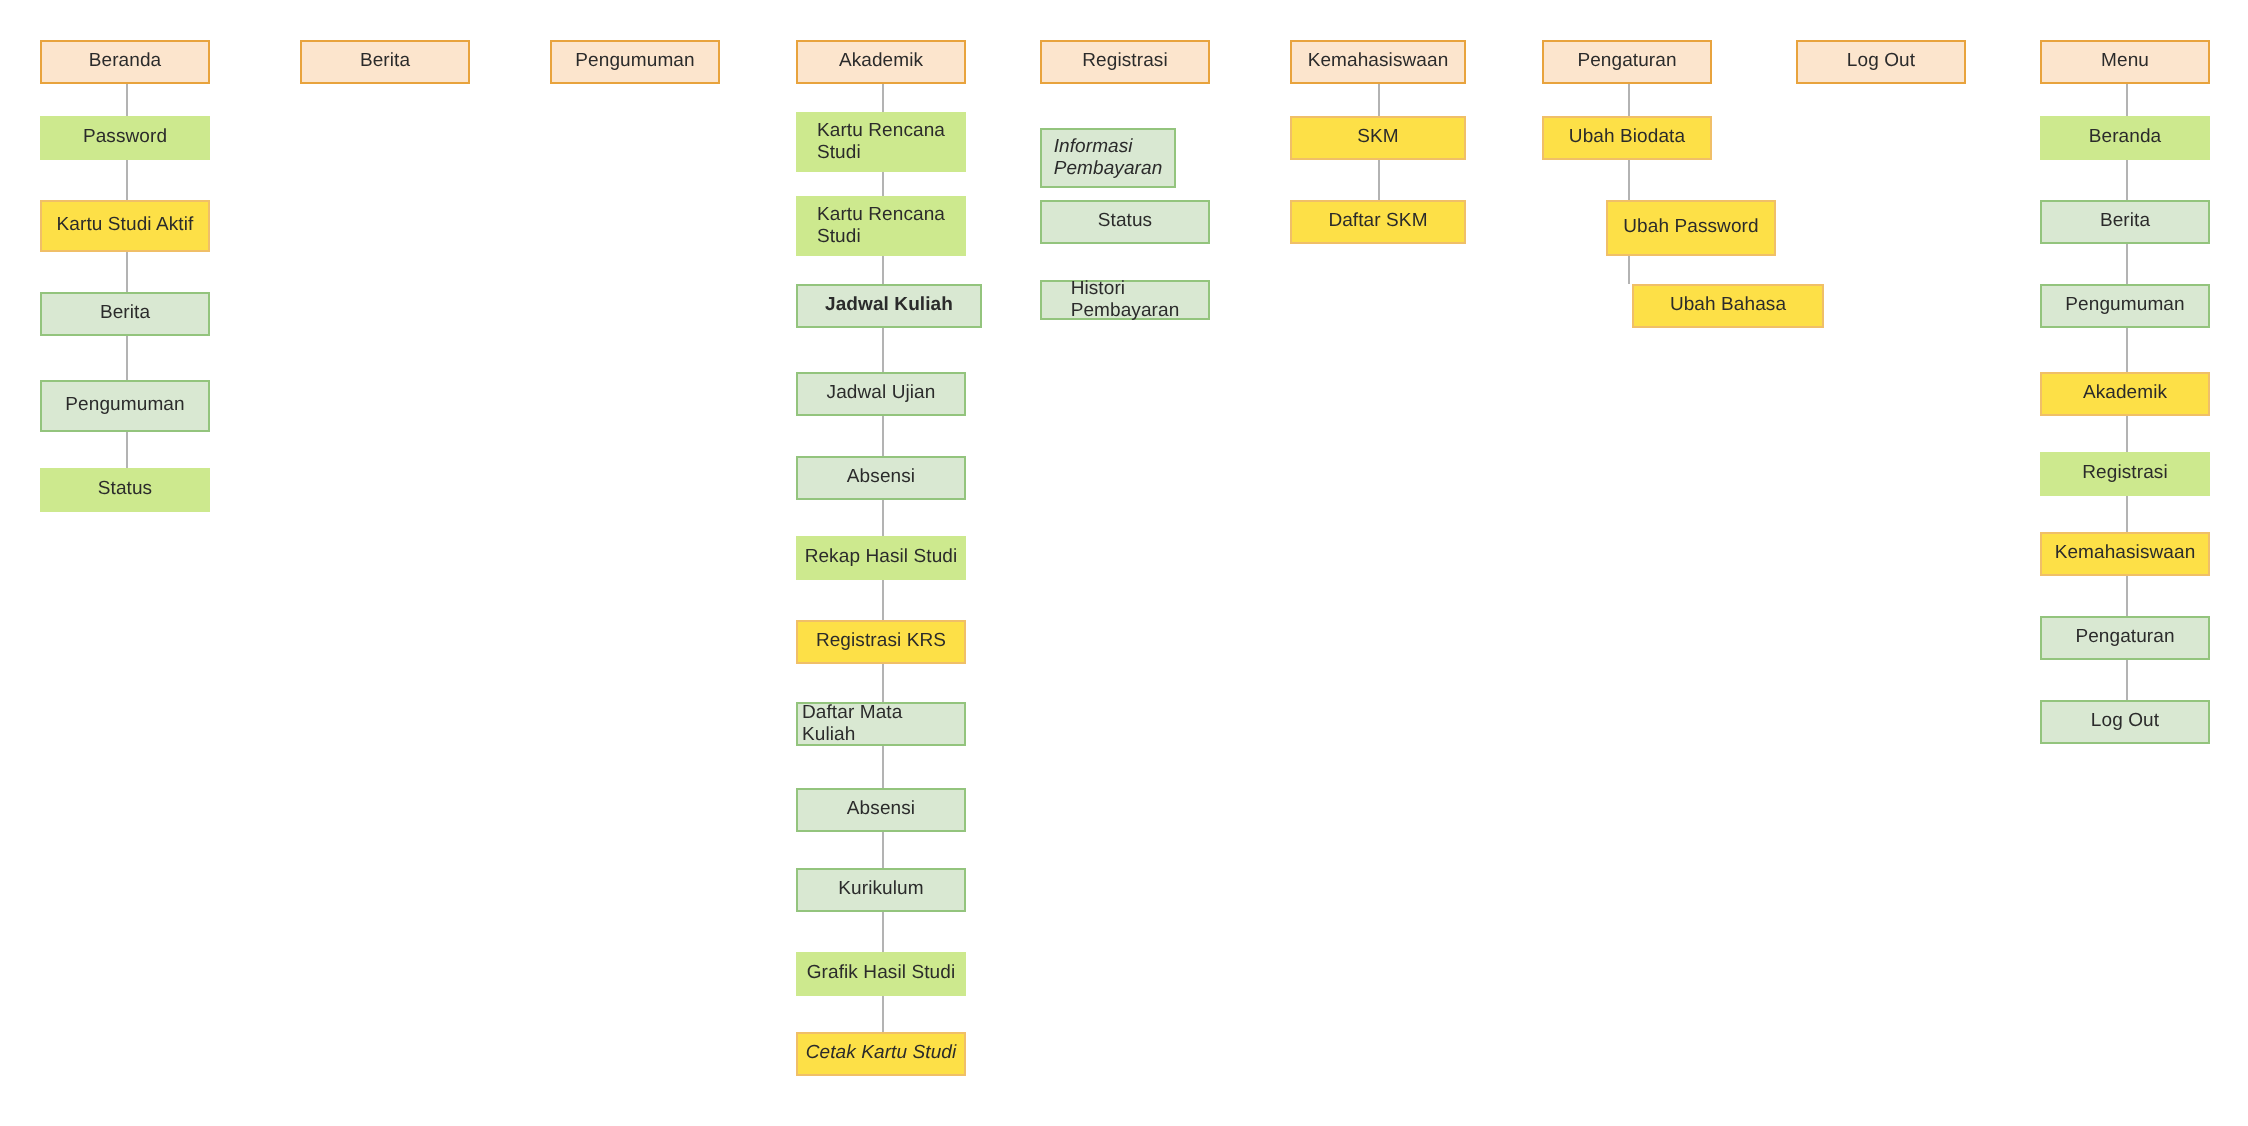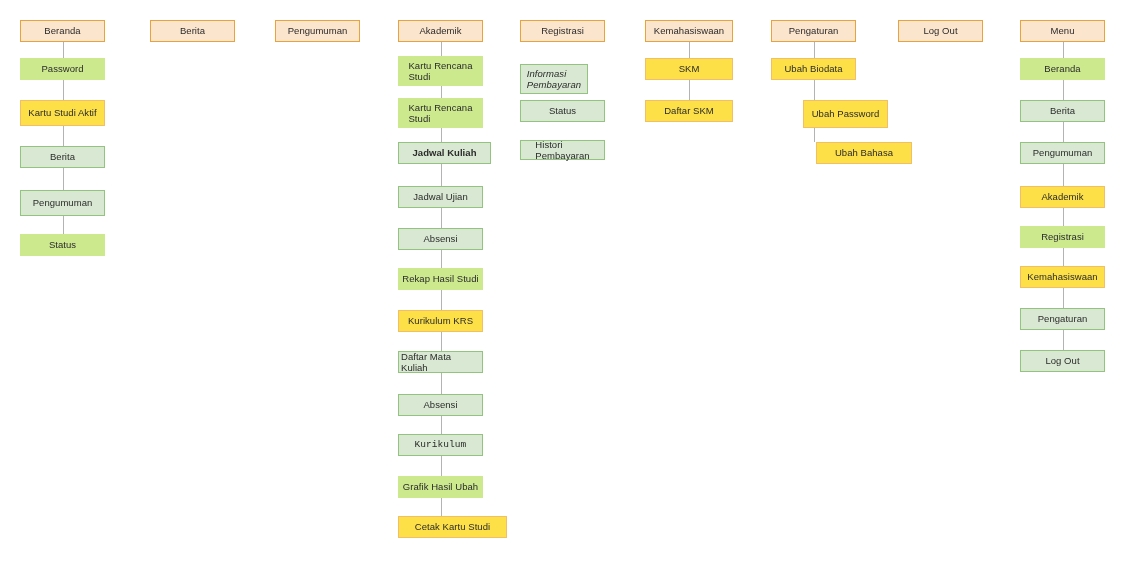--- a/index.html
+++ b/index.html
@@ -79,26 +79,26 @@
       <div class="connector" style="left: 441px; top: 498px; height: 18px;"></div>
       <div class="node p-orange" style="left: 398px; top: 20px; width: 85px; height: 22px;">Akademik</div>
       <div class="node p-green" style="left: 398px; top: 56px; width: 85px; height: 30px;">Kartu Rencana
 Studi</div>
       <div class="node p-green" style="left: 398px; top: 98px; width: 85px; height: 30px;">Kartu Rencana
 Studi</div>
       <div class="node p-sage" style="left: 398px; top: 142px; width: 93px; height: 22px; font-weight: bold;">Jadwal Kuliah</div>
       <div class="node p-sage" style="left: 398px; top: 186px; width: 85px; height: 22px;">Jadwal Ujian</div>
       <div class="node p-sage" style="left: 398px; top: 228px; width: 85px; height: 22px;">Absensi</div>
       <div class="node p-green" style="left: 398px; top: 268px; width: 85px; height: 22px;">Rekap Hasil Studi</div>
-      <div class="node p-cream" style="left: 398px; top: 310px; width: 85px; height: 22px;">Kurikulum KRS</div>
+      <div class="node p-cream" style="left: 398px; top: 310px; width: 85px; height: 22px;">Registrasi KRS</div>
       <div class="node p-sage" style="left: 398px; top: 351px; width: 85px; height: 22px;">Daftar Mata Kuliah</div>
       <div class="node p-sage" style="left: 398px; top: 394px; width: 85px; height: 22px;">Absensi</div>
-      <div class="node p-sage" style="left: 398px; top: 434px; width: 85px; height: 22px; font-family: Liberation Mono, monospace;">Kurikulum</div>
-      <div class="node p-green" style="left: 398px; top: 476px; width: 85px; height: 22px;">Grafik Hasil Ubah</div>
-      <div class="node p-cream" style="left: 398px; top: 516px; width: 109px; height: 22px;">Cetak Kartu Studi</div>
+      <div class="node p-sage" style="left: 398px; top: 434px; width: 85px; height: 22px;">Kurikulum</div>
+      <div class="node p-green" style="left: 398px; top: 476px; width: 85px; height: 22px;">Grafik Hasil Studi</div>
+      <div class="node p-cream" style="left: 398px; top: 516px; width: 85px; height: 22px; font-style: italic;">Cetak Kartu Studi</div>
     </div>
     <div class="column" style="left: 0px;">
       <div class="node p-orange" style="left: 520px; top: 20px; width: 85px; height: 22px;">Registrasi</div>
       <div class="node p-sage" style="left: 520px; top: 64px; width: 68px; height: 30px; font-style: italic;">Informasi
 Pembayaran</div>
       <div class="node p-sage" style="left: 520px; top: 100px; width: 85px; height: 22px;">Status</div>
       <div class="node p-sage" style="left: 520px; top: 140px; width: 85px; height: 20px;">Histori
 Pembayaran</div>
     </div>
     <div class="column" style="left: 0px;">

